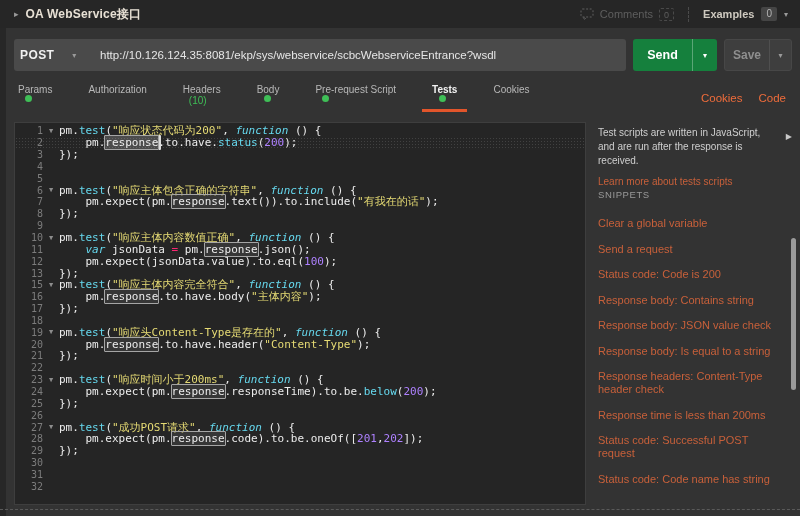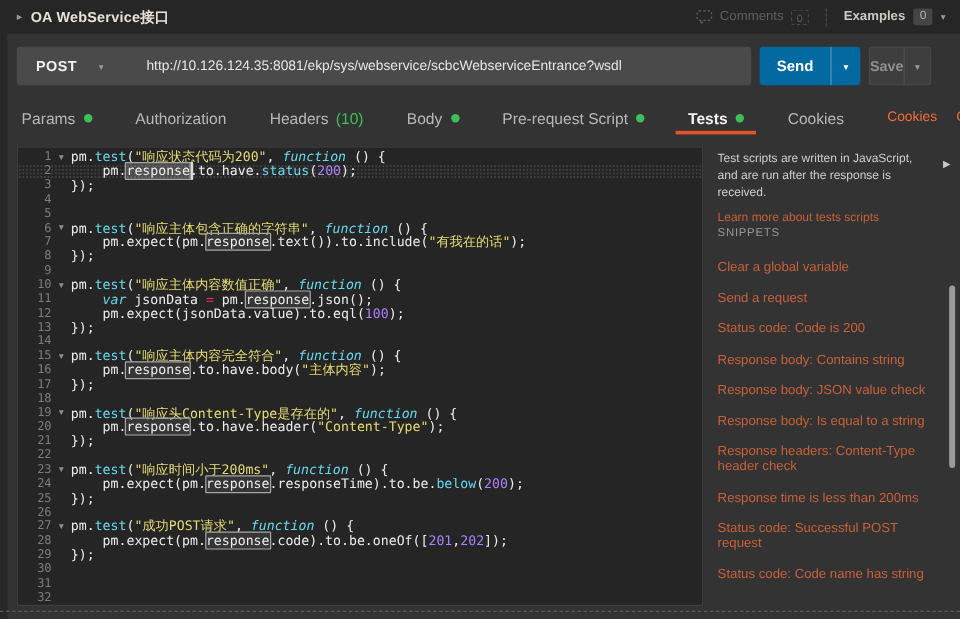--- a/index.html
+++ b/index.html
@@ -18,33 +18,33 @@
   .comments-btn { display:flex; align-items:center; color:#5e5e5e; font-size:11px; gap:6px; cursor:pointer; }
   .comments-badge { border:1px dashed #4a4a4a; color:#5e5e5e; font-size:9px; padding:0 4px; height:13px; line-height:12px; border-radius:2px; }
   .top-divider { width:0; height:15px; border-left:1px dashed #4b4b4b; margin:0 14px; }
   .examples-btn { display:flex; align-items:center; gap:7px; cursor:pointer; }
   .examples-label { color:#cfcac0; font-size:11px; font-weight:bold; }
   .examples-badge { background:#454545; color:#b5b5b5; font-size:10px; padding:0 5px; height:14px; line-height:14px; border-radius:2px; }
   .small-caret { color:#9a9a9a; font-size:8px; }
 
   
   .url-bar { position:absolute; left:14px; top:39px; width:612px; height:32px; background:#4a4a4a; border-radius:3px; display:flex; align-items:center; }
-  .method-box { display:flex; align-items:center; width:108px; padding-left:16px; cursor:pointer; flex-shrink:0; }
+  .method-box { display:flex; align-items:center; width:86px; padding-left:6px; cursor:pointer; flex-shrink:0; }
   .method-label { color:#f0f0f0; font-size:12px; font-weight:bold; letter-spacing:.4px; margin-right:18px; }
   .url-text { color:#e6e6e6; font-size:11.5px; white-space:nowrap; overflow:hidden; }
-  .send-btn { position:absolute; left:633px; top:39px; width:84px; height:32px; background:#0369a1; border-radius:3px; display:flex; cursor:pointer; }
+  .send-btn { position:absolute; left:633px; top:39px; width:84px; height:32px; background:#15803d; border-radius:3px; display:flex; cursor:pointer; }
   .send-label { flex:1; display:flex; align-items:center; justify-content:center; color:#ffffff; font-size:12.5px; font-weight:bold; }
   .send-caret { width:25px; display:flex; align-items:center; justify-content:center; border-left:1px solid rgba(255,255,255,.3); color:#fff; }
-  .save-btn { position:absolute; left:724px; top:39px; width:52px; height:32px; background:#3e3e3e; border:1px solid #474747; border-radius:3px; display:flex; cursor:pointer; }
+  .save-btn { position:absolute; left:724px; top:39px; width:68px; height:32px; background:#3e3e3e; border:1px solid #474747; border-radius:3px; display:flex; cursor:pointer; }
   .save-label { flex:1; display:flex; align-items:center; justify-content:center; color:#8f8f8f; font-size:12px; font-weight:bold; }
   .save-caret { width:22px; display:flex; align-items:center; justify-content:center; border-left:1px solid #4f4f4f; color:#8f8f8f; }
 
   
   .tabs-row { position:absolute; left:0; top:84px; width:800px; height:28px; display:flex; align-items:stretch; padding-left:18px; }
-  .tab { position:relative; display:flex; align-items:center; margin-right:36px; color:#b8b8b8; font-size:13px; cursor:pointer; white-space:nowrap; }
+  .tab { position:relative; display:flex; align-items:flex-start; margin-right:36px; color:#b8b8b8; font-size:10px; cursor:pointer; white-space:nowrap;flex-direction:column; }
   .tab.active { color:#f2f2f2; font-weight:bold; }
   .tab.active::after { content:""; position:absolute; left:-10px; right:-10px; bottom:0; height:3px; background:#e2552b; }
   .tab-dot { width:7px; height:7px; border-radius:50%; background:#3fbf57; margin-left:7px; }
   .tab-count { color:#3fbf57; margin-left:6px; }
   .tabs-right { margin-left:auto; display:flex; align-items:center; gap:16px; margin-right:14px; }
   .link-orange { color:#ef6c3b; font-size:11.5px; cursor:pointer; }
 
   
   .editor { position:absolute; left:14px; top:122px; width:572px; height:383px; background:#252525; border:1px solid #3e3e3e; overflow:hidden; padding-top:2px; font-family:"DejaVu Sans Mono", monospace; font-size:11px; }
   .ed-line { display:flex; height:11.85px; align-items:center; white-space:pre; }
@@ -165,21 +165,20 @@
         <div class="ed-line"><span class="ln">4</span><span class="fold"></span><span class="codetxt"></span></div>
         <div class="ed-line"><span class="ln">5</span><span class="fold"></span><span class="codetxt"></span></div>
         <div class="ed-line"><span class="ln">6</span><span class="fold">▼</span><span class="codetxt"><span class="c-p">pm.</span><span class="c-f">test</span><span class="c-p">(</span><span class="c-s">"响应主体包含正确的字符串"</span><span class="c-p">, </span><span class="c-k">function</span><span class="c-p"> () {</span></span></div>
         <div class="ed-line"><span class="ln">7</span><span class="fold"></span><span class="codetxt"><span class="c-p">    pm.expect(pm.</span><span class="c-r">response</span><span class="c-p">.text()).to.include(</span><span class="c-s">"有我在的话"</span><span class="c-p">);</span></span></div>
         <div class="ed-line"><span class="ln">8</span><span class="fold"></span><span class="codetxt"><span class="c-p">});</span></span></div>
         <div class="ed-line"><span class="ln">9</span><span class="fold"></span><span class="codetxt"></span></div>
         <div class="ed-line"><span class="ln">10</span><span class="fold">▼</span><span class="codetxt"><span class="c-p">pm.</span><span class="c-f">test</span><span class="c-p">(</span><span class="c-s">"响应主体内容数值正确"</span><span class="c-p">, </span><span class="c-k">function</span><span class="c-p"> () {</span></span></div>
         <div class="ed-line"><span class="ln">11</span><span class="fold"></span><span class="codetxt"><span class="c-p">    </span><span class="c-k">var</span><span class="c-p"> jsonData </span><span class="c-o">=</span><span class="c-p"> pm.</span><span class="c-r">response</span><span class="c-p">.json();</span></span></div>
         <div class="ed-line"><span class="ln">12</span><span class="fold"></span><span class="codetxt"><span class="c-p">    pm.expect(jsonData.value).to.eql(</span><span class="c-n">100</span><span class="c-p">);</span></span></div>
         <div class="ed-line"><span class="ln">13</span><span class="fold"></span><span class="codetxt"><span class="c-p">});</span></span></div>
-        <div class="ed-line"><span class="ln">14</span><span class="fold"></span><span class="codetxt"></span></div>
         <div class="ed-line"><span class="ln">15</span><span class="fold">▼</span><span class="codetxt"><span class="c-p">pm.</span><span class="c-f">test</span><span class="c-p">(</span><span class="c-s">"响应主体内容完全符合"</span><span class="c-p">, </span><span class="c-k">function</span><span class="c-p"> () {</span></span></div>
         <div class="ed-line"><span class="ln">16</span><span class="fold"></span><span class="codetxt"><span class="c-p">    pm.</span><span class="c-r">response</span><span class="c-p">.to.have.body(</span><span class="c-s">"主体内容"</span><span class="c-p">);</span></span></div>
         <div class="ed-line"><span class="ln">17</span><span class="fold"></span><span class="codetxt"><span class="c-p">});</span></span></div>
         <div class="ed-line"><span class="ln">18</span><span class="fold"></span><span class="codetxt"></span></div>
         <div class="ed-line"><span class="ln">19</span><span class="fold">▼</span><span class="codetxt"><span class="c-p">pm.</span><span class="c-f">test</span><span class="c-p">(</span><span class="c-s">"响应头Content-Type是存在的"</span><span class="c-p">, </span><span class="c-k">function</span><span class="c-p"> () {</span></span></div>
         <div class="ed-line"><span class="ln">20</span><span class="fold"></span><span class="codetxt"><span class="c-p">    pm.</span><span class="c-r">response</span><span class="c-p">.to.have.header(</span><span class="c-s">"Content-Type"</span><span class="c-p">);</span></span></div>
         <div class="ed-line"><span class="ln">21</span><span class="fold"></span><span class="codetxt"><span class="c-p">});</span></span></div>
         <div class="ed-line"><span class="ln">22</span><span class="fold"></span><span class="codetxt"></span></div>
         <div class="ed-line"><span class="ln">23</span><span class="fold">▼</span><span class="codetxt"><span class="c-p">pm.</span><span class="c-f">test</span><span class="c-p">(</span><span class="c-s">"响应时间小于200ms"</span><span class="c-p">, </span><span class="c-k">function</span><span class="c-p"> () {</span></span></div>
         <div class="ed-line"><span class="ln">24</span><span class="fold"></span><span class="codetxt"><span class="c-p">    pm.expect(pm.</span><span class="c-r">response</span><span class="c-p">.responseTime).to.be.</span><span class="c-f">below</span><span class="c-p">(</span><span class="c-n">200</span><span class="c-p">);</span></span></div>

